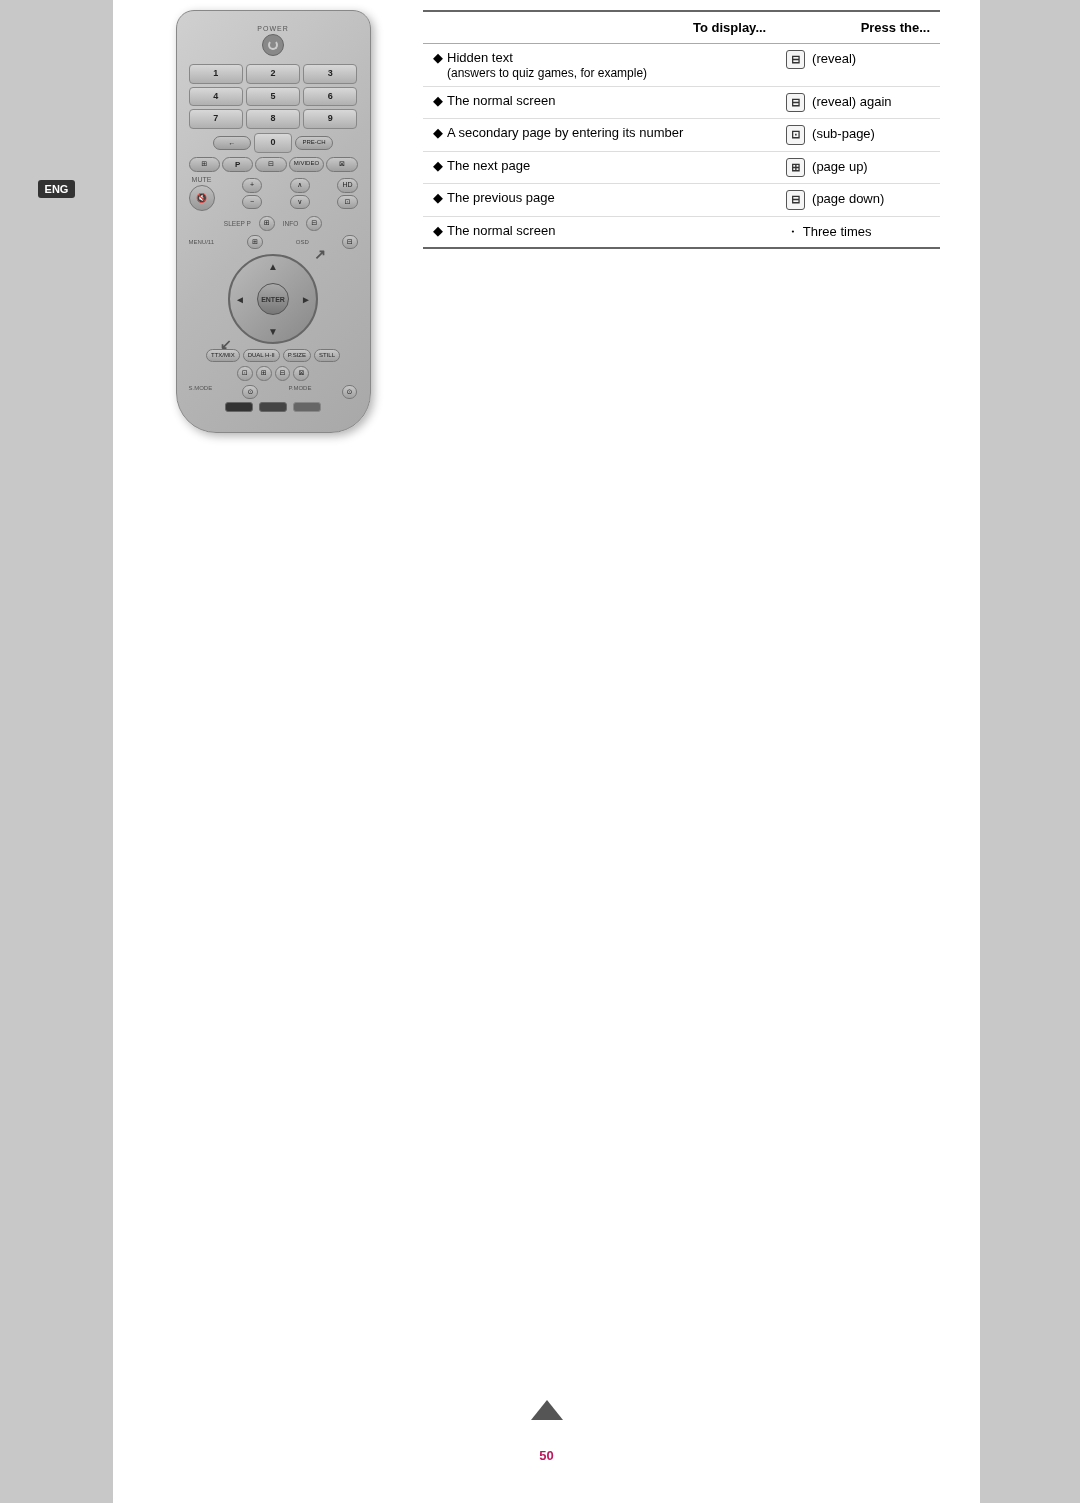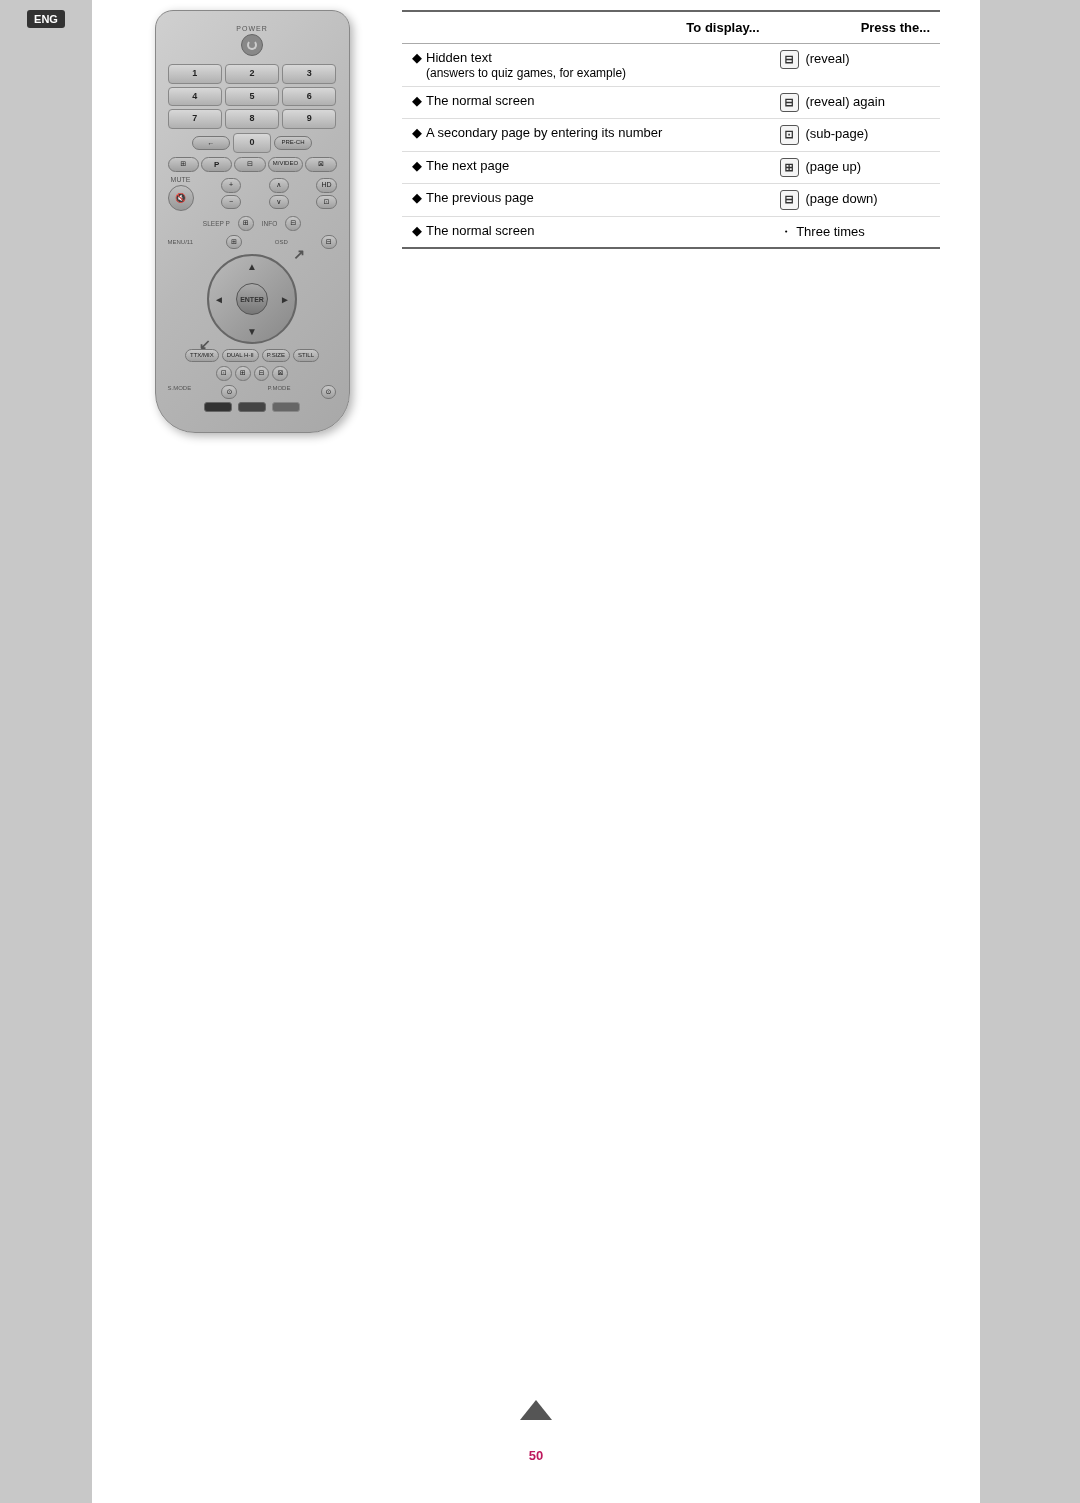--- a/index.html
+++ b/index.html
@@ -13,25 +13,26 @@
 
     .page-container {
       width: 1080px;
       min-height: 1503px;
       background: #c8c8c8;
       display: flex;
       flex-direction: row;
     }
 
     .left-sidebar {
-      width: 92px;
+      width: 113px;
       background: #c8c8c8;
       display: flex;
       flex-direction: column;
       align-items: center;
+      padding-top: 170px;
     }
 
     .eng-badge {
       background: #333;
       color: #fff;
       font-size: 11px;
       font-weight: bold;
       padding: 3px 7px;
       border-radius: 3px;
       margin-top: 10px;

